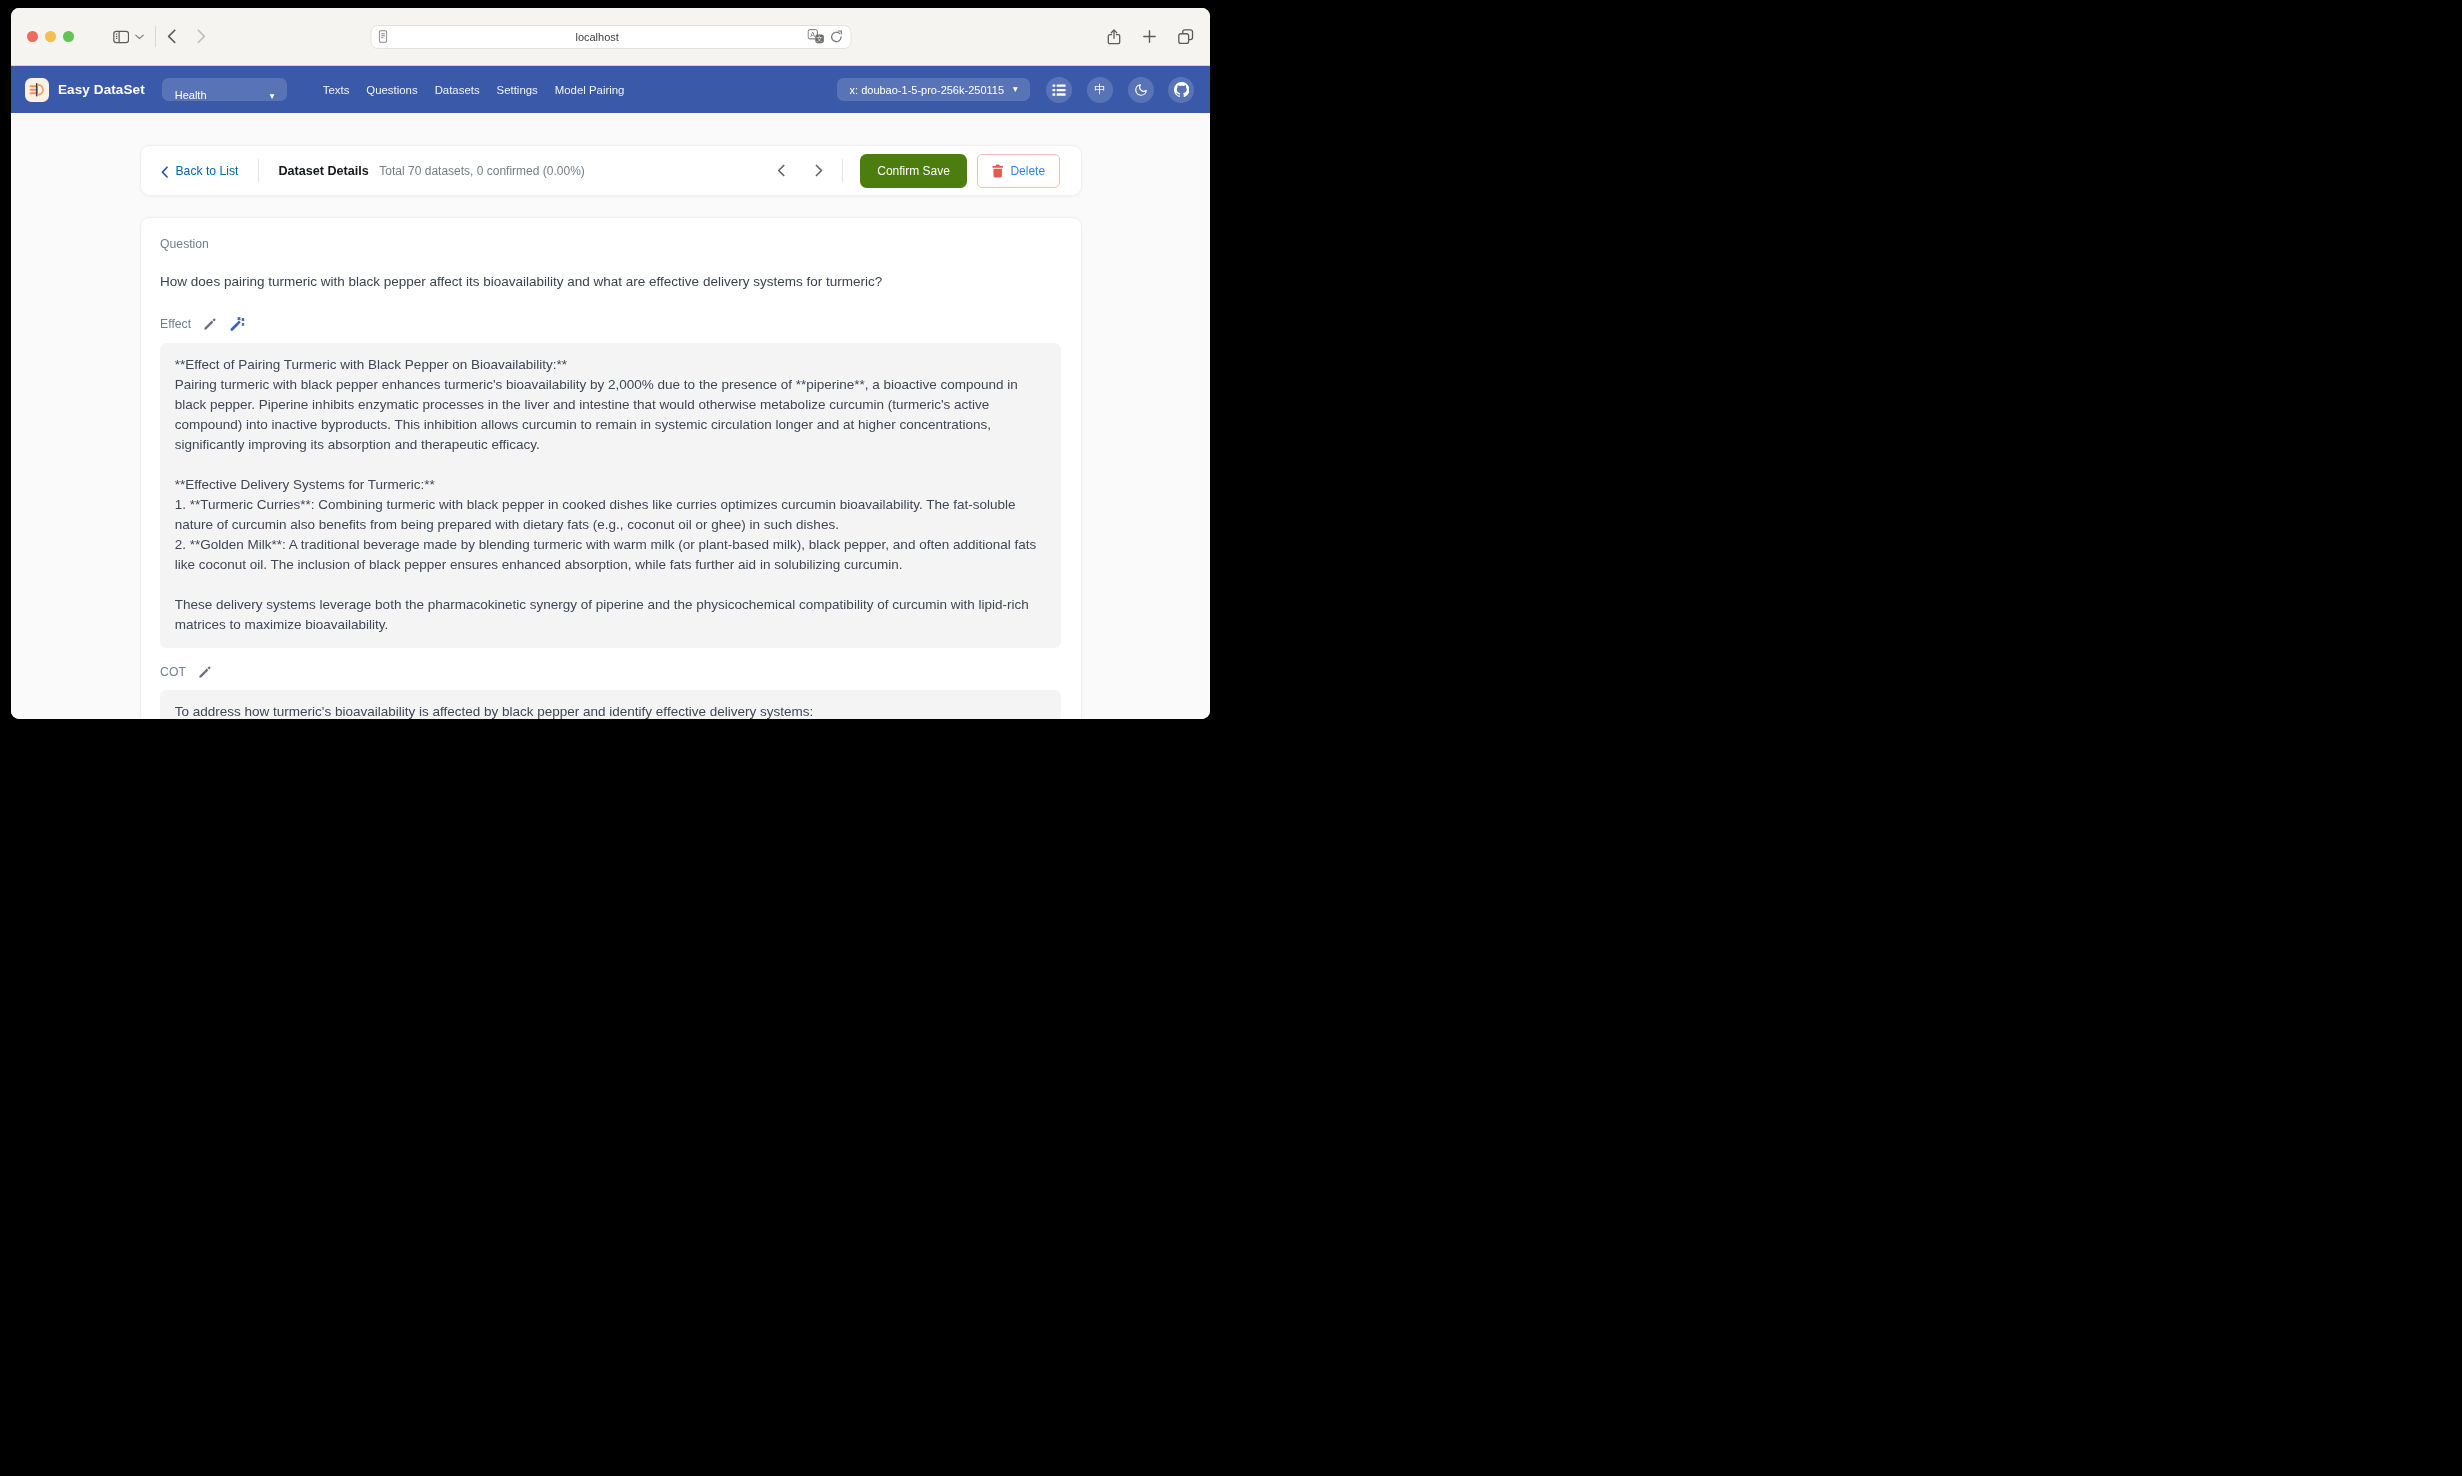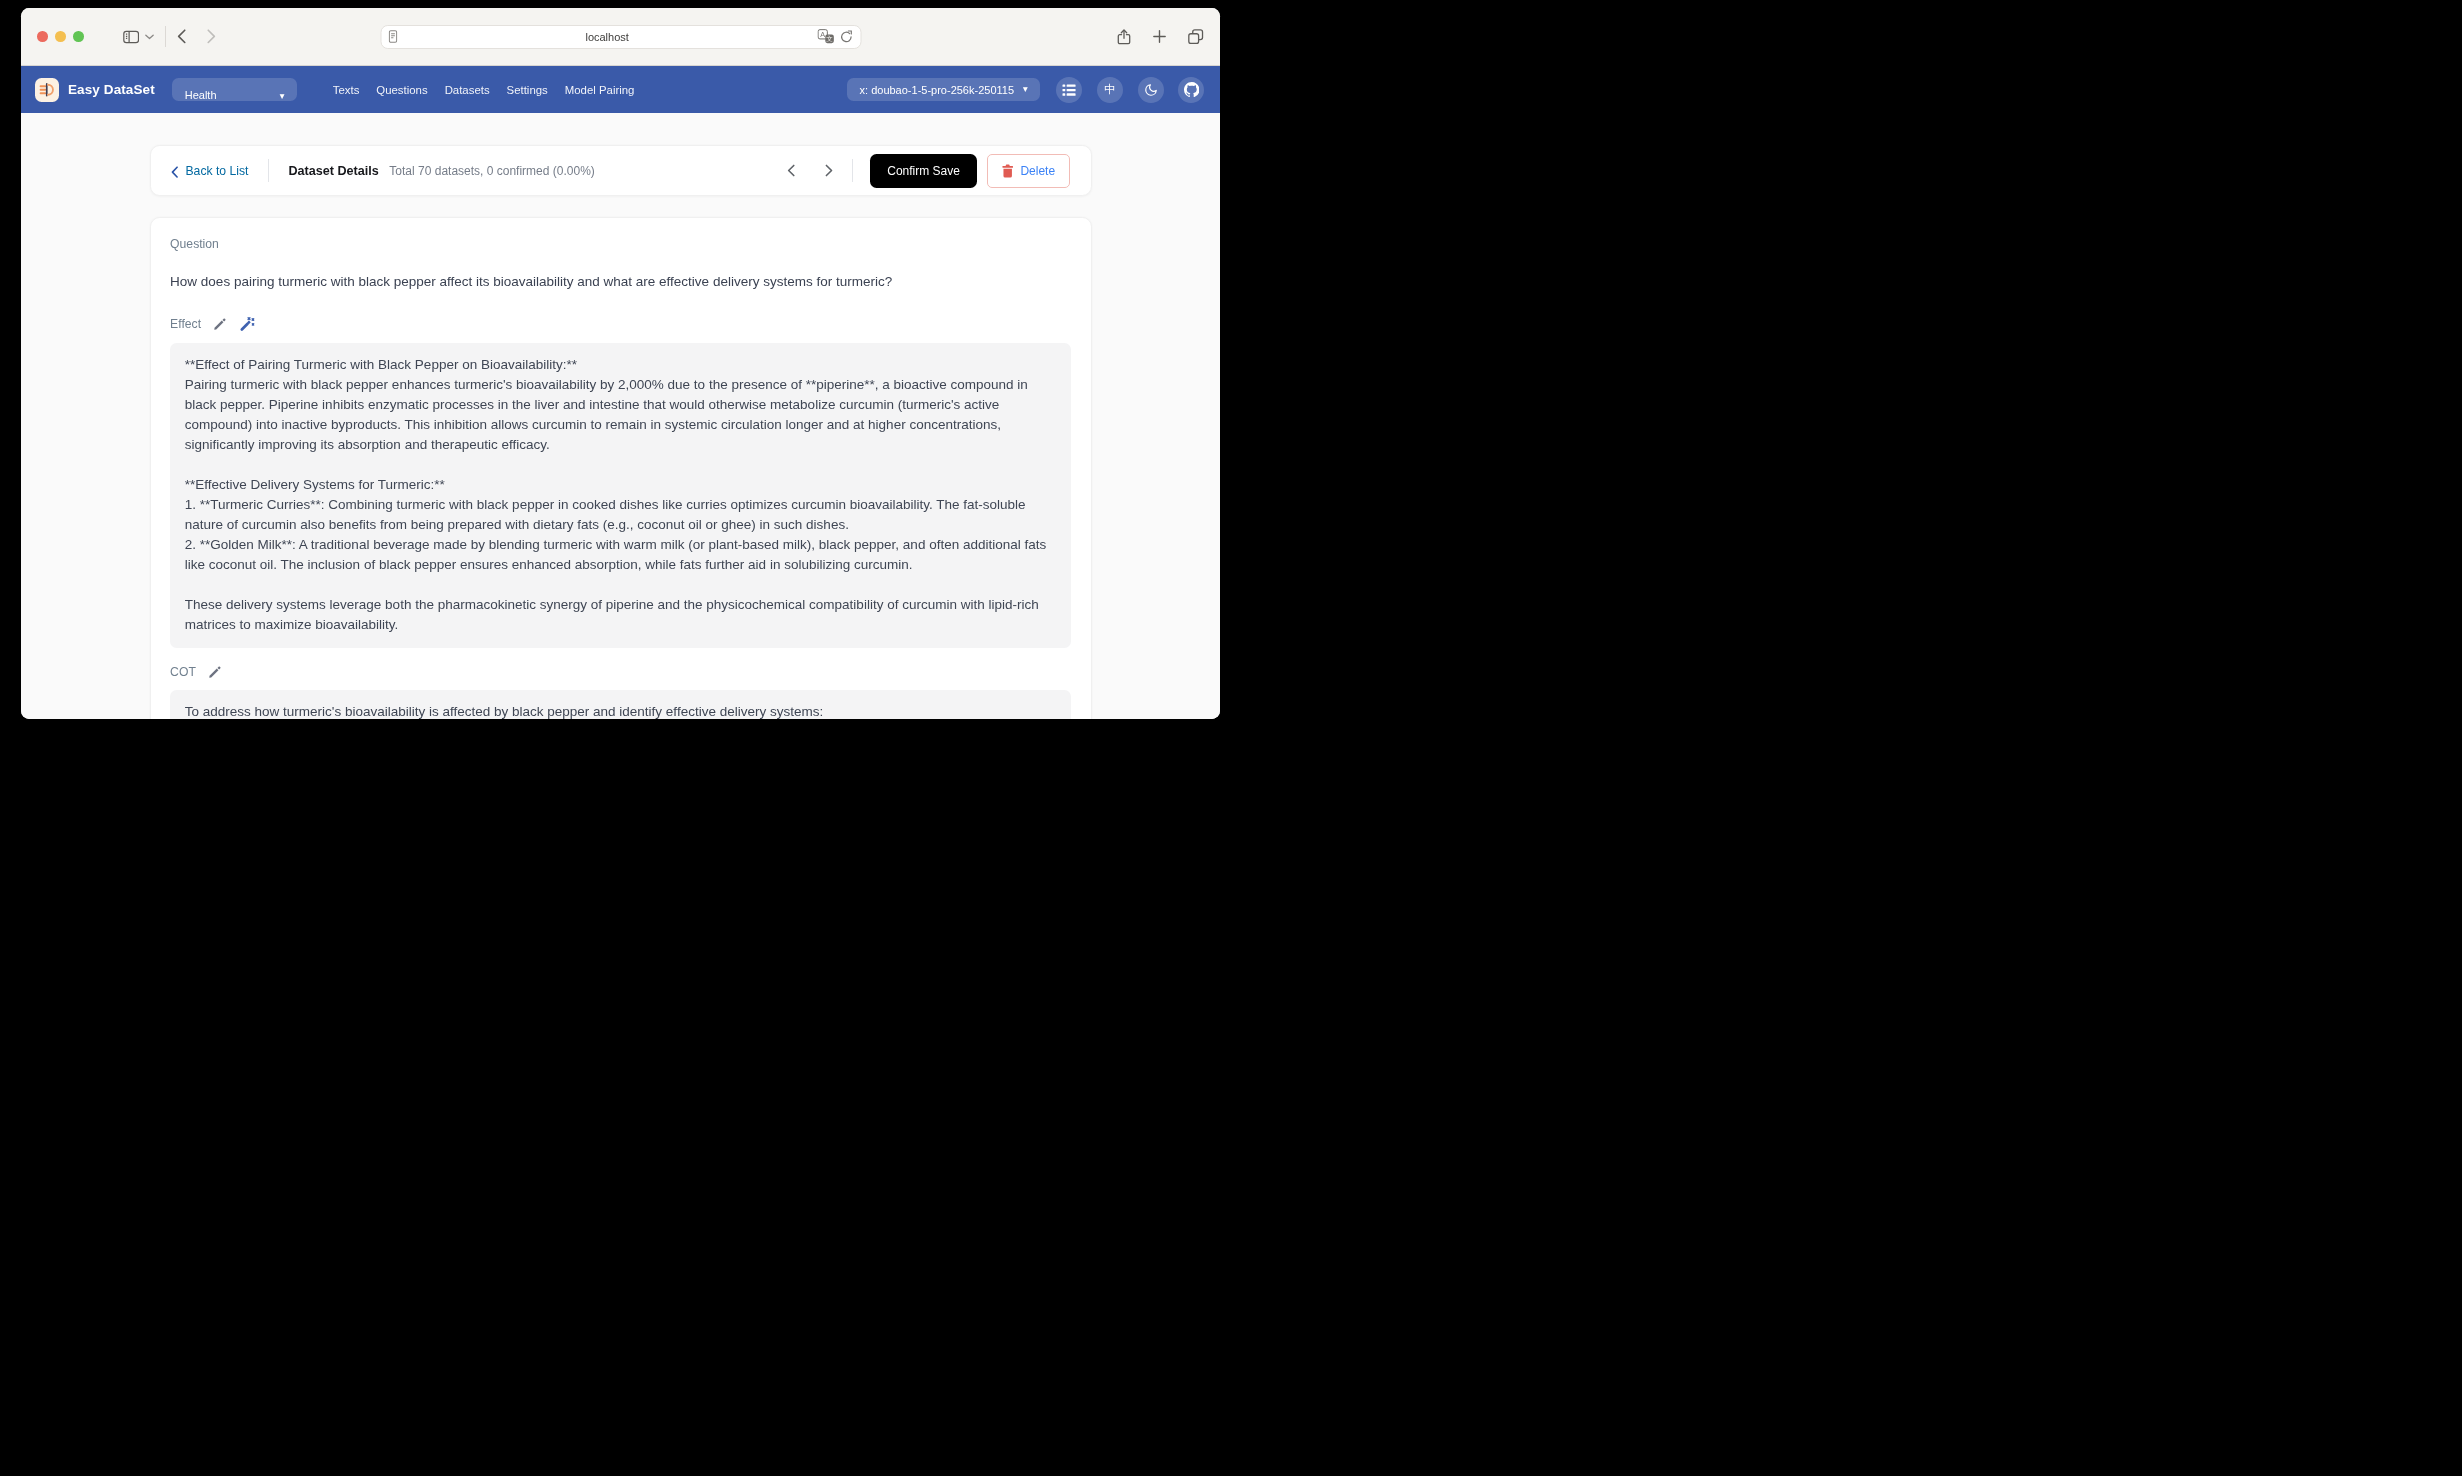--- a/index.html
+++ b/index.html
@@ -1,20 +1,20 @@
 <!DOCTYPE html>
 <html style="font-size:13px"><head>
 <meta charset="utf-8">
 <style>
   * { margin: 0; padding: 0; box-sizing: border-box; }
   html, body { width: 1231px; height: 738px; background: #000; overflow: hidden; }
   body { font-family: "Liberation Sans", "DejaVu Sans", sans-serif; }
 
   .window {
-    position: absolute; left: 21px; top: 8.2px; width: 1199px; height: 711px;
+    position: absolute; left: 11px; top: 8.2px; width: 1199px; height: 711px;
     border-radius: 8.2px; overflow: hidden; background: #fafafa;
     box-shadow: 0 8.2px 33px rgba(0,0,0,.6);
     display: flex; flex-direction: column;
   }
 
   
   .chrome {
     height: 58px; background: #f5f4f1; border-bottom: 0.8px solid #d8d5d1;
     display: flex; align-items: center; position: relative; flex: 0 0 auto;
     padding: 0 16.3px;
@@ -74,21 +74,21 @@
   }
 
   .toolbar { margin-top: 32px; height: 51px; display: flex; align-items: center; padding: 0 20.4px; }
   .back-link { display: flex; align-items: flex-end; gap: 7.3px; color: #0369a1; font-size: 12.2px; background: none; border: none; cursor: pointer; }
   .v-sep { width: 0.8px; height: 23px; background: #e3e5e9; margin: 0 19.6px; }
   .tb-title { font-weight: bold; font-size: 12.6px; color: #17181c; }
   .tb-summary { font-size: 12px; color: #767d89; margin-left: 10.6px; }
   .pager { margin-left: auto; display: flex; align-items: center; gap: 29px; color: #5f6368; }
   .pager .chrome-btn { color: #5f6368; }
   .btn-primary {
-    background: #000000; color: #fff; border: none; border-radius: 6.5px;
+    background: #4d7c0f; color: #fff; border: none; border-radius: 6.5px;
     height: 34px; padding: 0 17px; font-size: 12px; cursor: pointer;
   }
   .btn-danger {
     background: #fff; color: #3b82f6; border: 0.8px solid #f2bcb6; border-radius: 5px;
     height: 34px; padding: 0 14px; font-size: 12px; cursor: pointer;
     display: flex; align-items: center; gap: 7.3px; margin-left: 9.8px;
   }
   .toolbar .btn-wrap { display: flex; align-items: center; }
 
   .detail { margin-top: 20.4px; height: 571px; padding: 19px 19.6px; }

